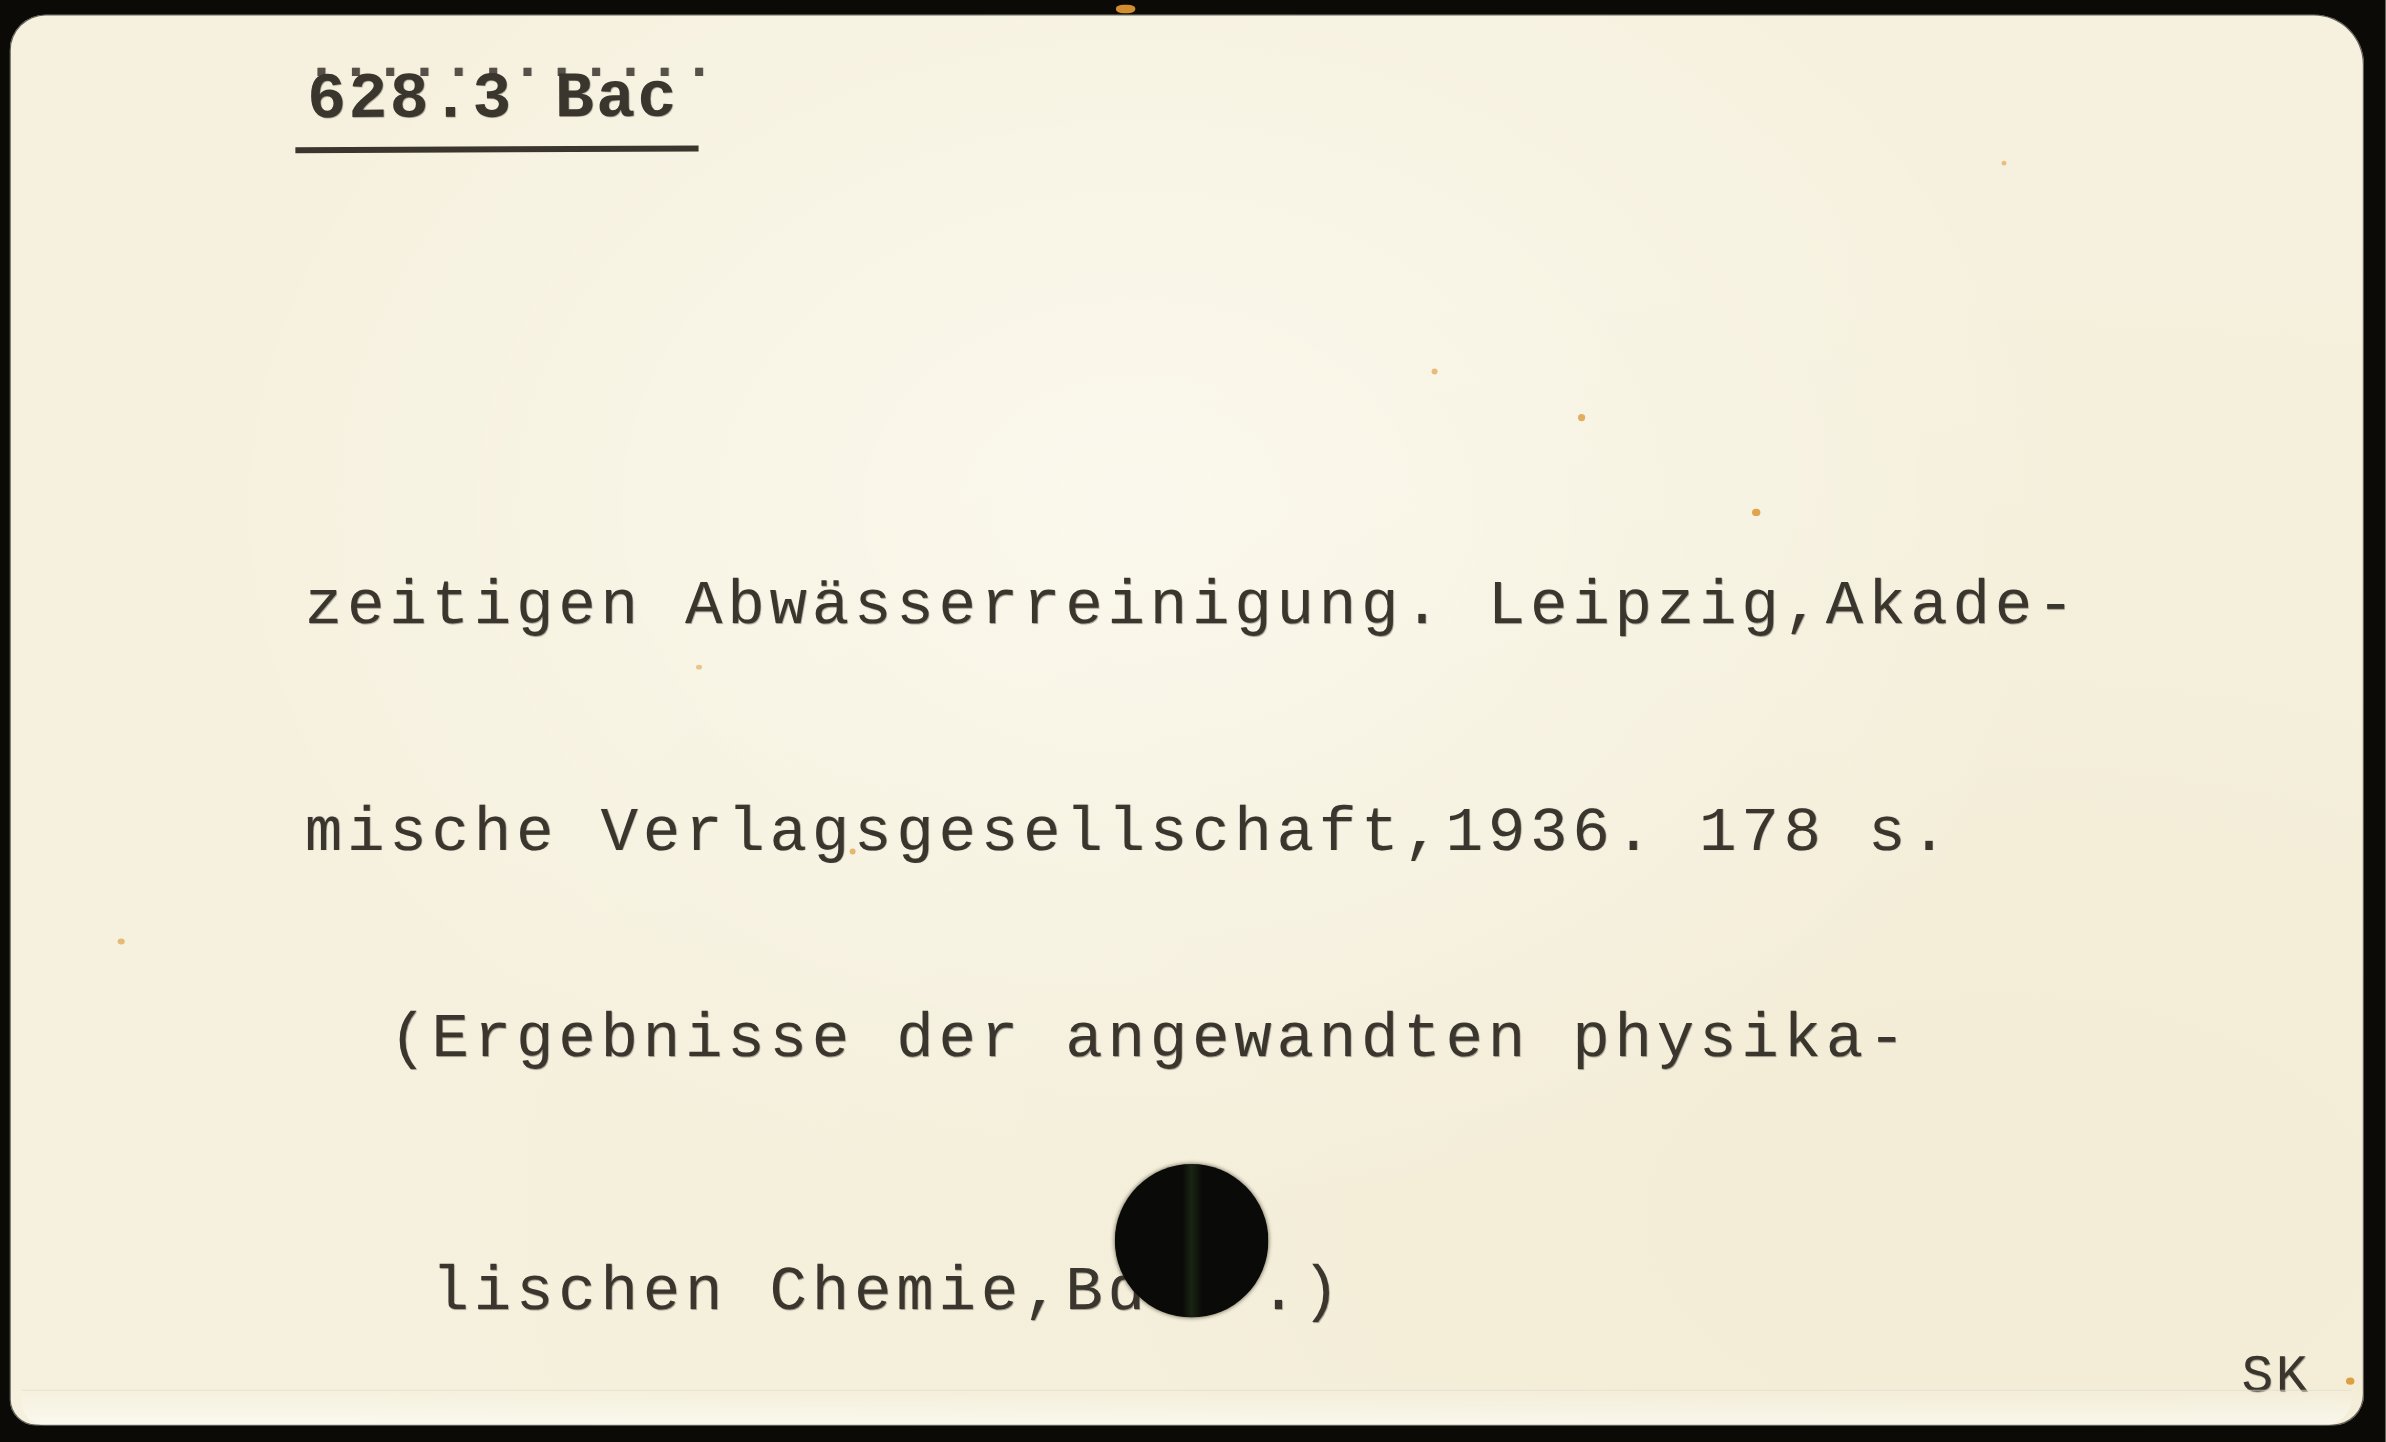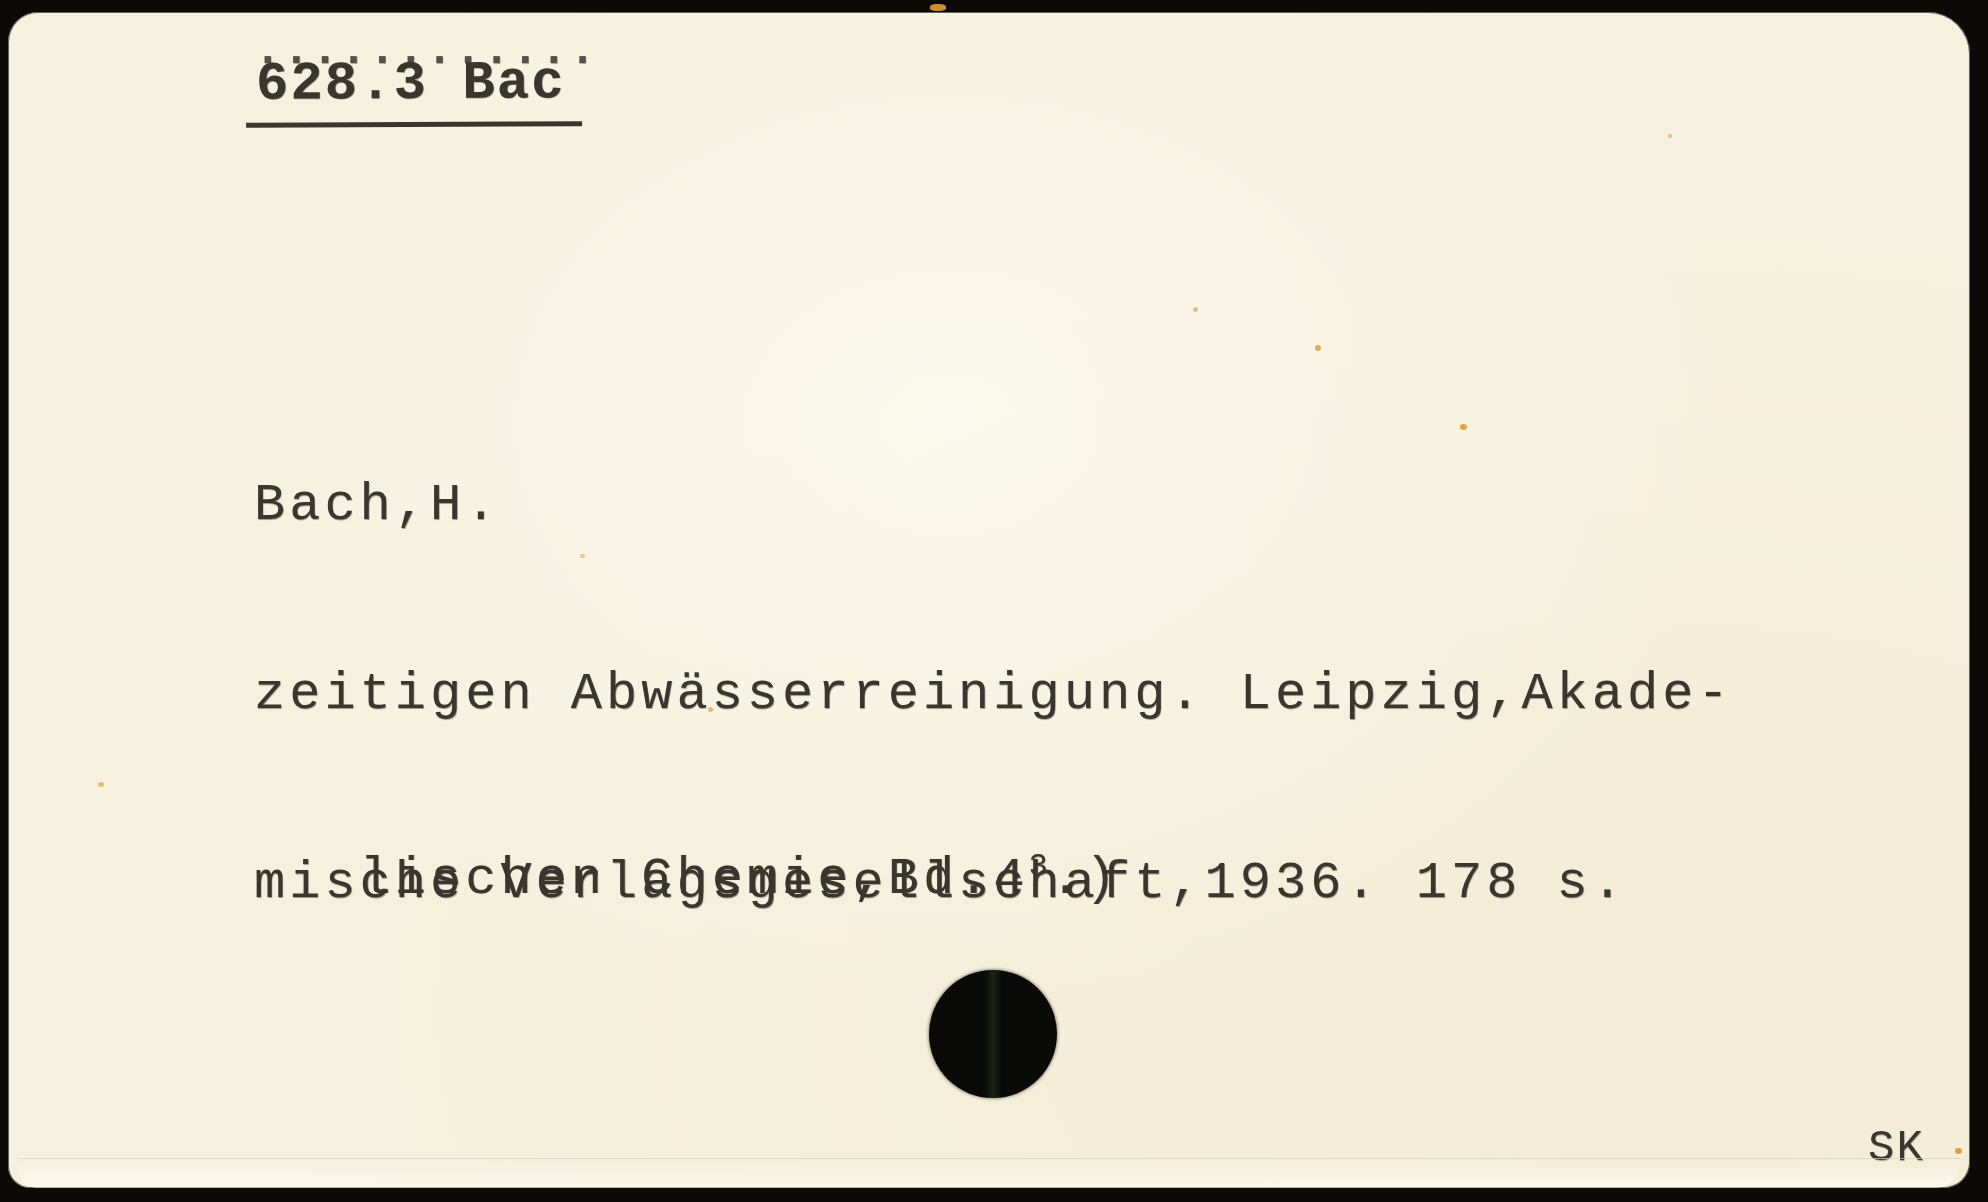--- a/index.html
+++ b/index.html
@@ -111,27 +111,27 @@
 </head>
 <body>
 
 <div class="card">
 
   <div class="typewriter dotted-line">............</div>
 
   <div class="typewriter call-number">628.3 Bac</div>
 
   <div class="typewriter body-block">
-    <div>Bach,H.</div>
     <div>zeitigen Abwässerreinigung. Leipzig,Akade-</div>
     <div>mische Verlagsgesellschaft,1936. 178 s.</div>
     
   </div>
 
   <div class="typewriter series-block">
+    <div>  (Ergebnisse der angewandten physika-</div>
     <div><span>   lischen Chemie,Bd.4</span><span class="sup">3</span><span>.)</span></div>
   </div>
 
   <div class="punch-hole"></div>
 
   <div class="typewriter stamp">SK</div>
 
   <div class="card-bottom-edge"></div>
 
   <div class="speck s2"></div>

